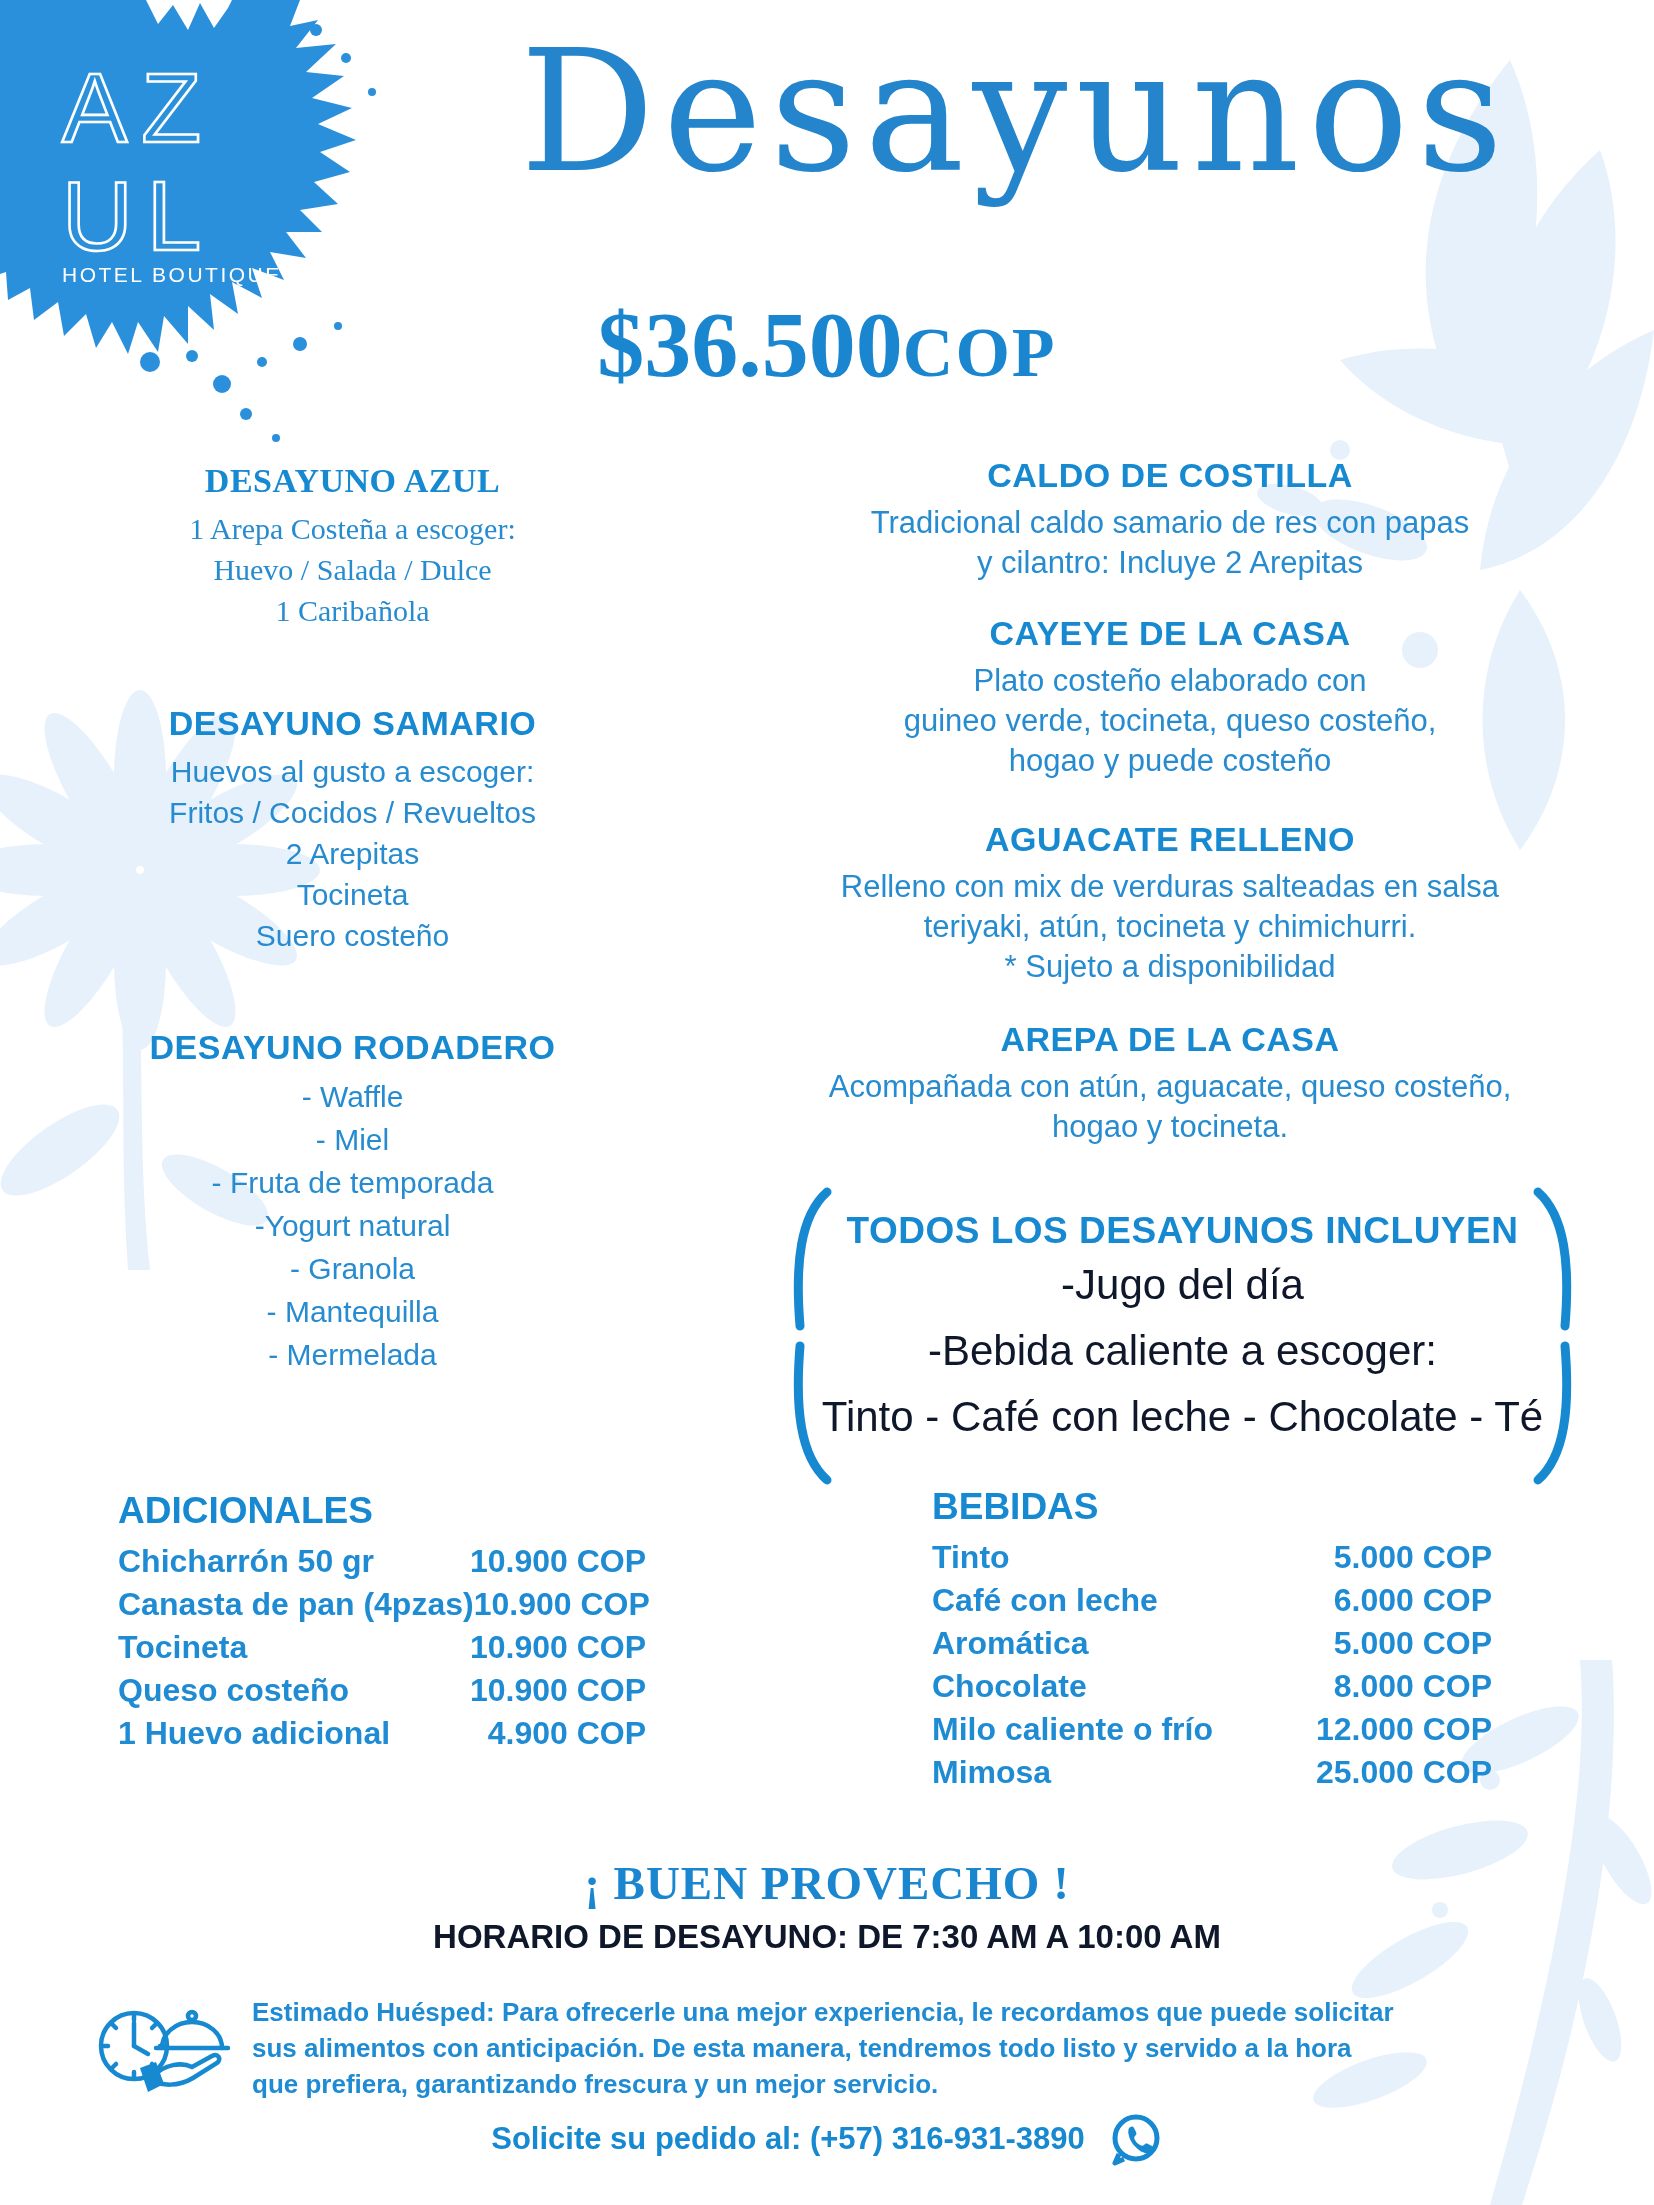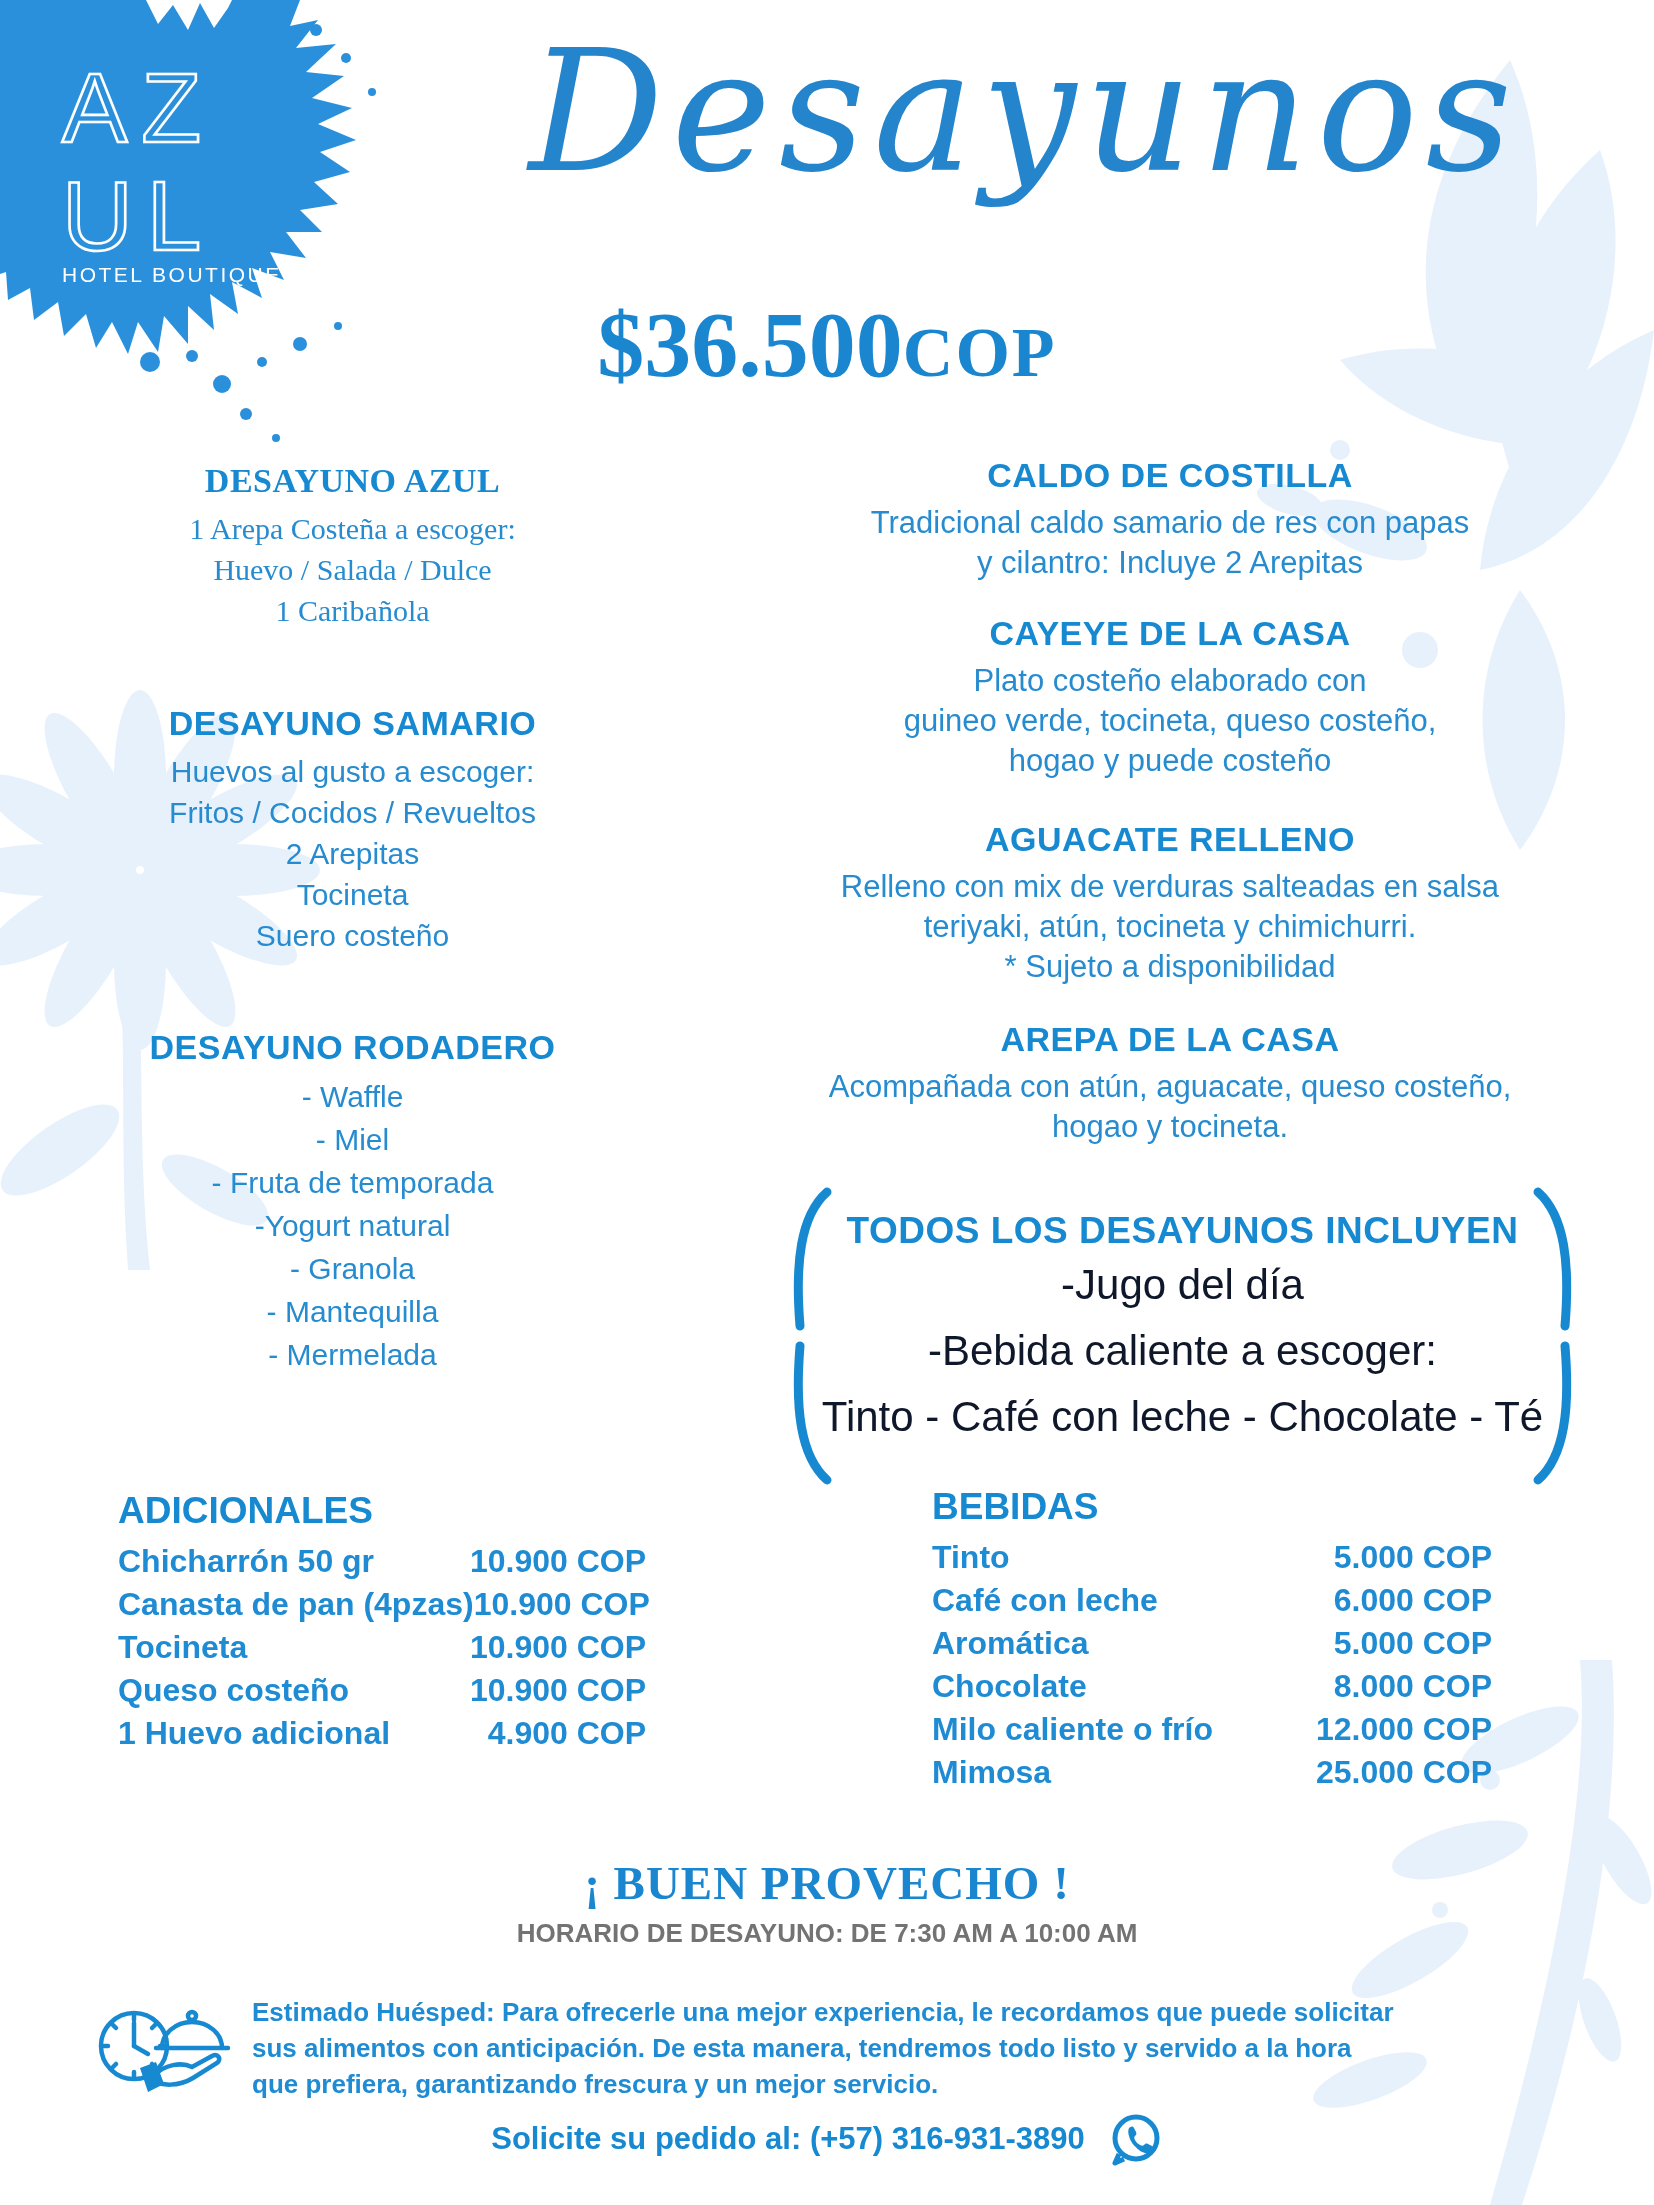--- a/index.html
+++ b/index.html
@@ -6,22 +6,22 @@
   .page{position:relative;width:1654px;height:2205px;background:#ffffff;overflow:hidden;
         font-family:"Liberation Sans",sans-serif;}
   .wm{position:absolute;z-index:0;pointer-events:none;}
   .z{position:absolute;z-index:2;}
 
   
   .splash{left:0;top:0;width:400px;height:480px;z-index:1;position:absolute;}
   .logo-svg{position:absolute;left:60px;top:56px;z-index:3;}
 
   
-  .script-title{left:520px;top:12px;width:1000px;text-align:right;
-    font-family:"DejaVu Serif",serif;font-style:italic;font-size:168px;line-height:1.2;
+  .script-title{left:520px;top:12px;width:1000px;text-align:left;
+    font-family:"DejaVu Serif",serif;font-size:168px;line-height:1.2;
     color:#2484CC;letter-spacing:8px;}
   .price{left:327px;top:290px;width:1000px;text-align:center;color:#1B86D0;
     font-family:"Liberation Serif",serif;font-weight:bold;}
   .price-main{font-size:94px;}
   .price-cur{font-size:70px;letter-spacing:2px;}
 
   
   .msec{position:absolute;text-align:center;z-index:2;}
   .msec .t{font-size:34px;font-weight:bold;color:#1789D1;margin:0 0 8px 0;letter-spacing:.5px;}
   .msec .line{font-size:30px;line-height:41px;color:#268BCF;}
@@ -43,22 +43,22 @@
   
   .plist{position:absolute;z-index:2;color:#1E8BD3;}
   .plist .hd{font-size:37px;font-weight:bold;color:#1789D1;margin-bottom:8px;}
   .prow{display:flex;justify-content:space-between;font-size:32px;font-weight:bold;line-height:43px;white-space:nowrap;}
   .adicionales{left:118px;top:1490px;width:528px;}
   .bebidas{left:932px;top:1486px;width:560px;}
 
   
   .farewell{left:327px;top:1856px;width:1000px;text-align:center;color:#1B86D0;
     font-family:"Liberation Serif",serif;font-weight:bold;font-size:47px;letter-spacing:1px;}
-  .schedule{left:327px;top:1918px;width:1000px;text-align:center;color:#737373;
-    font-weight:bold;font-size:26px;}
+  .schedule{left:327px;top:1918px;width:1000px;text-align:center;color:#0f172a;
+    font-weight:bold;font-size:33px;}
   .note-icon{left:96px;top:1992px;position:absolute;z-index:2;}
   .note-text{left:252px;top:1994px;width:1150px;position:absolute;z-index:2;
     font-size:26px;font-weight:bold;line-height:36px;color:#1E8BD3;}
   .order-line{left:327px;top:2112px;width:1000px;display:flex;align-items:center;justify-content:center;
     gap:24px;color:#1789D1;font-weight:bold;font-size:31px;}
 </style>
 </head>
 <body>
 
 <div class="page">

